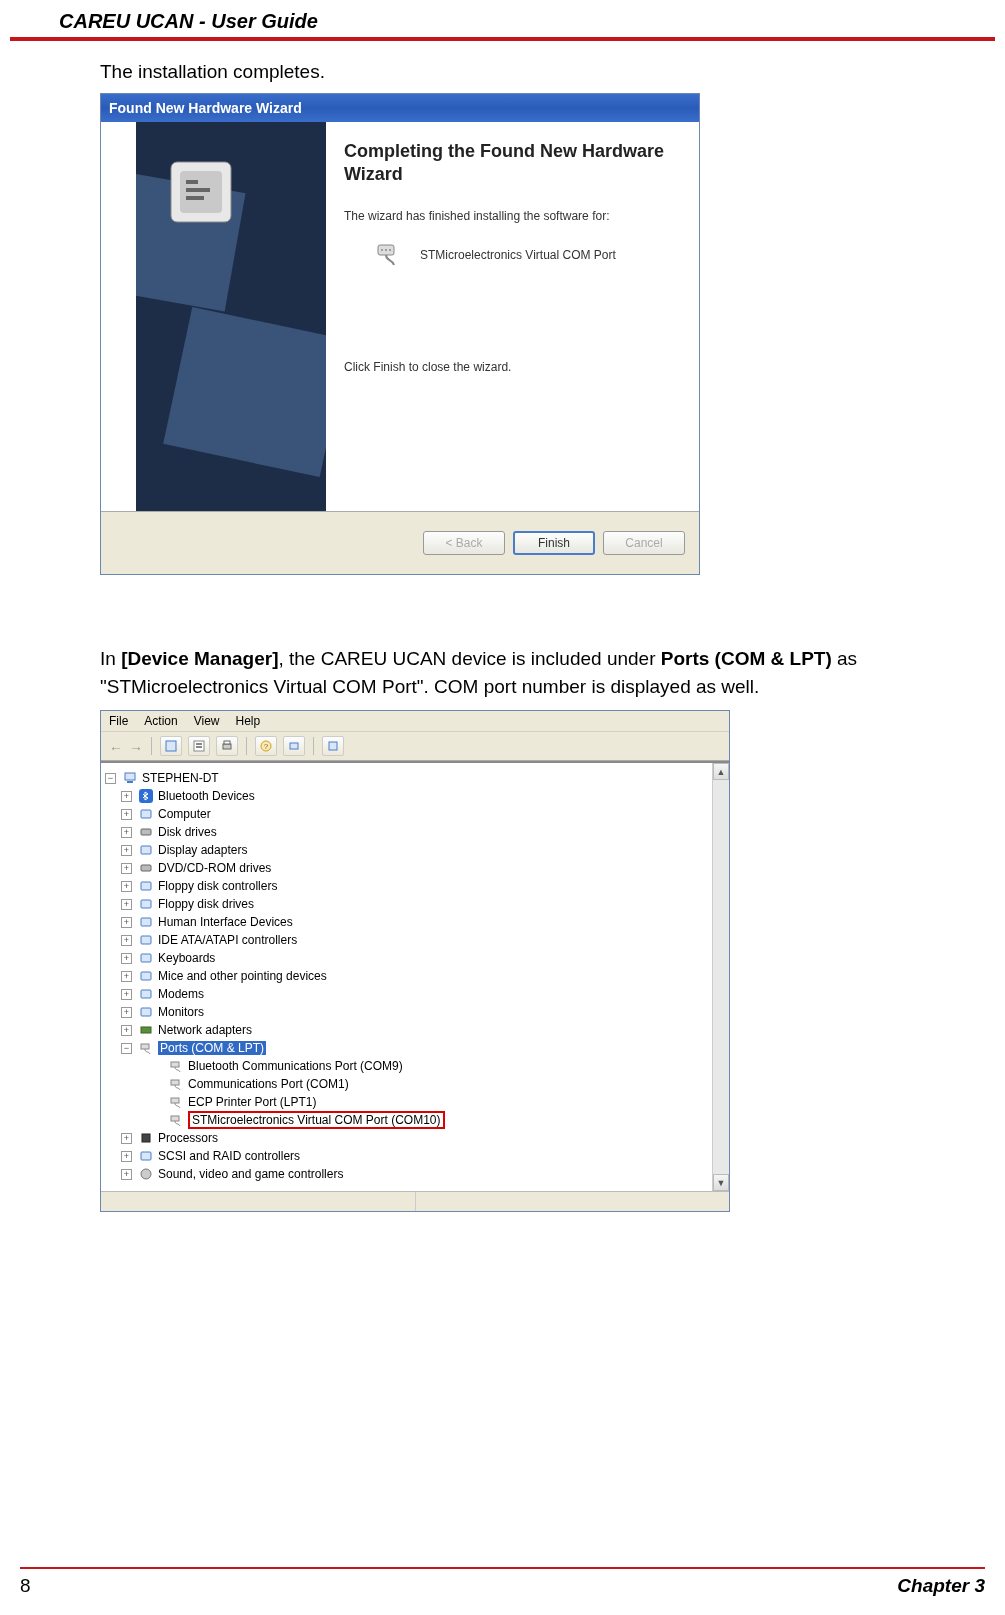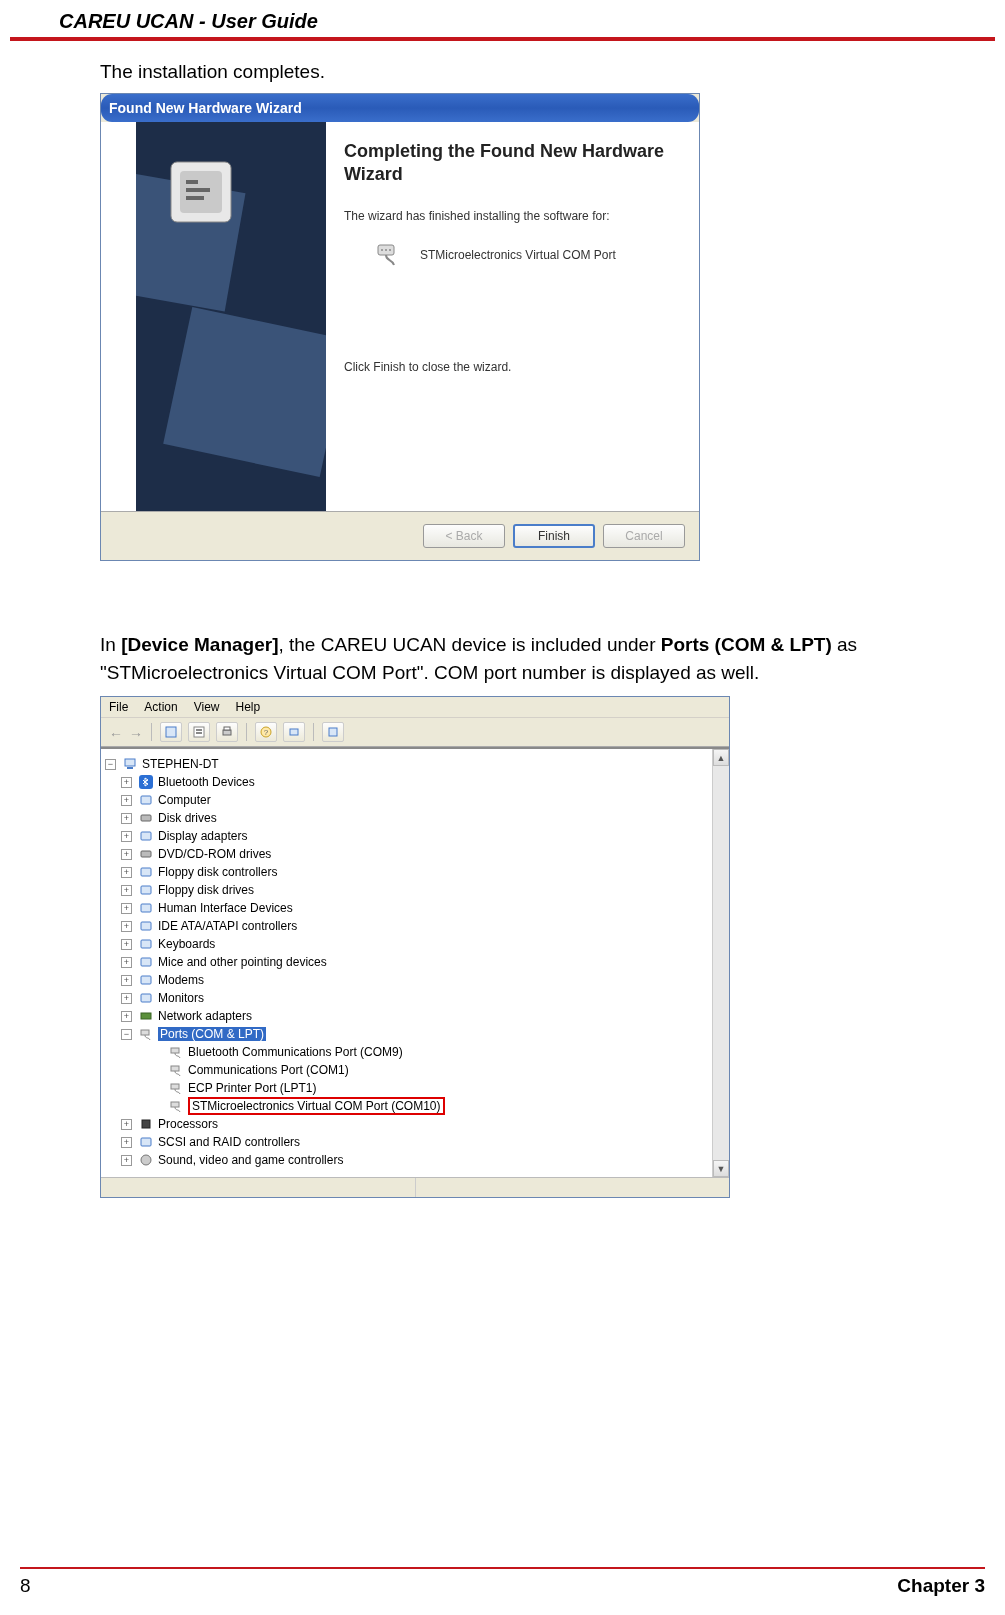--- a/index.html
+++ b/index.html
@@ -55,21 +55,20 @@
   }
   .wizard-titlebar {
     height: 28px;
     background: linear-gradient(to bottom, #3a6ecb, #2a5bb8 50%, #3a6ecb);
     color: #fff;
     display: flex;
     align-items: center;
     padding-left: 8px;
     font-weight: bold;
     font-size: 14px;
-    border-radius: 11px;
   }
   .wizard-body {
     display: flex;
     height: 390px;
     border-bottom: 1px solid #aaa;
     background: #fff;
     padding-left: 35px;
   }
   .wizard-side {
     width: 190px;
@@ -107,21 +106,21 @@
     display: flex; align-items: center; justify-content: center;
   }
   .wizard-footnote {
     font-size: 12px;
     color: #333;
   }
   .wizard-buttons {
     display: flex;
     justify-content: flex-end;
     gap: 8px;
-    padding: 12px 14px;
+    padding: 19px 14px;
     background: #ece9d8;
   }
   .wizard-btn {
     min-width: 82px;
     height: 24px;
     border: 1px solid #999;
     background: linear-gradient(#fdfdfd,#e8e8e0);
     border-radius: 3px;
     font-size: 12px;
     color: #333;
@@ -255,21 +254,21 @@
     bottom: 18px;
     left: 0; right: 0;
     padding: 0 20px;
   }
   .footer-row {
     display:flex;
     justify-content: space-between;
     font-size: 19px;
     margin-top: 6px;
   }
-  .footer-chapter { font-weight: bold; }
+  .footer-chapter { font-style: italic; font-weight: bold; }
 </style>
 </head>
 <body>
 
 <div class="page-header">
   <div class="page-header-title">CAREU UCAN -  User Guide</div>
 </div>
 <div class="red-line-thick"></div>
 
 <div class="content">

